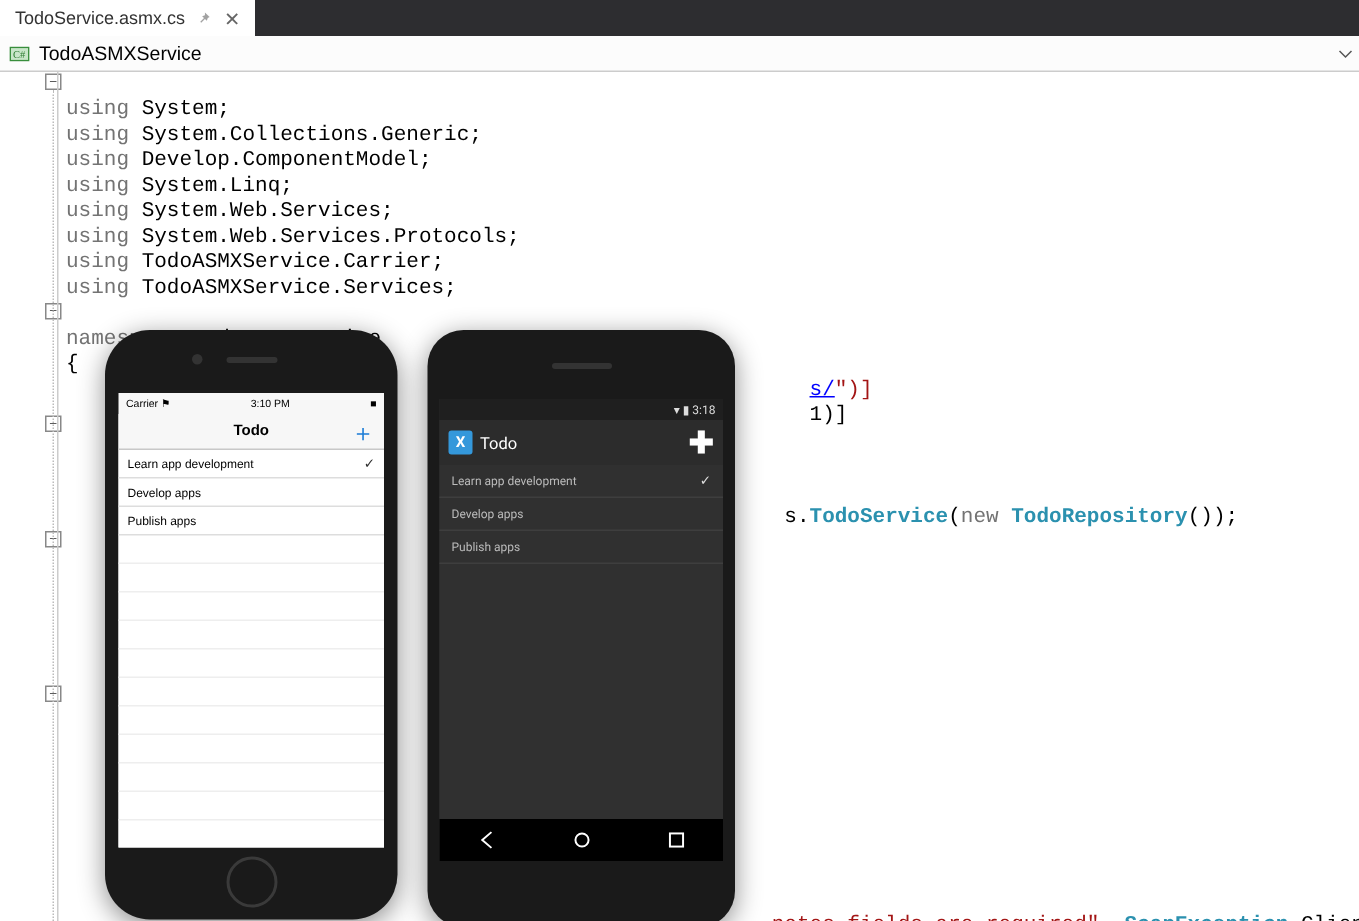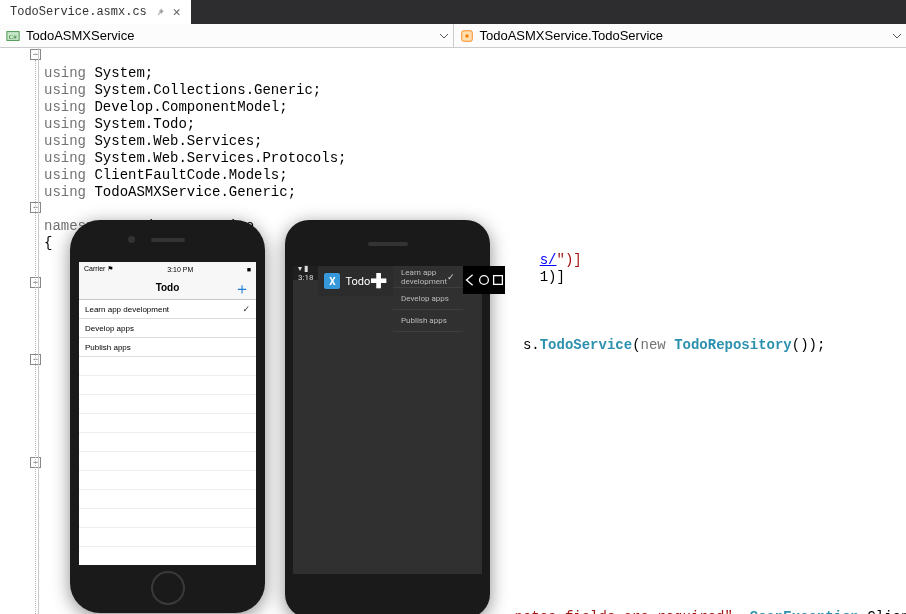--- a/index.html
+++ b/index.html
@@ -1,18 +1,18 @@
 <!DOCTYPE html>
 <html><head>
 <meta charset="utf-8">
 <style>
   * { margin:0; padding:0; box-sizing:border-box; }
   body { font-family:"Segoe UI",Tahoma,sans-serif; font-size:13px; background:#fff; color:#000; width:906px; height:614px; overflow:hidden; position:relative; }
   
-  .tabstrip { background:#2d2d30; height:24px; display:flex; align-items:flex-end;font-family:Liberation Mono, monospace; }
+  .tabstrip { background:#2d2d30; height:24px; display:flex; align-items:flex-end; }
   .tab { background:#fff; color:#333; height:24px; padding:0 10px; display:flex; align-items:center; gap:8px; font-size:12px; }
   .tab .pin { width:10px; height:10px; opacity:.6; }
   .tab .close { font-size:13px; color:#666; }
   
   .navbar { height:24px; border-bottom:1px solid #ccc; background:#fcfcfc; display:flex; }
   .navcell { flex:1; display:flex; align-items:center; padding:0 6px; gap:6px; border-right:1px solid #ccc; position:relative; }
   .navcell:last-child { border-right:none; }
   .navcell .dd { position:absolute; right:4px; top:50%; transform:translateY(-50%); }
   .ico-cs { width:14px; height:14px; }
   .ico-method { width:14px; height:14px; }
@@ -39,21 +39,21 @@
   .iphone .navhdr { height:24px; border-bottom:1px solid #c8c8c8; display:flex; align-items:center; justify-content:center; position:relative; background:#f7f7f7; }
   .iphone .navhdr .title { font-weight:600; font-size:10px; }
   .iphone .navhdr .plus { position:absolute; right:6px; top:3px; font-size:16px; color:#1c7cd6; font-weight:300; }
   .iphone .list { flex:1; background:#fff; }
   .iphone .row { height:19px; border-bottom:1px solid #ddd; font-size:8px; display:flex; align-items:center; padding:0 6px; justify-content:space-between; color:#000; }
   .iphone .check { font-size:9px; color:#333; }
   .iphone .empty { height:19px; border-bottom:1px solid #eee; }
   
   .android { width:205px; height:398px; padding:46px 8px 44px 8px; border-radius:24px; }
   .android .speaker { position:absolute; top:22px; left:50%; transform:translateX(-50%); width:40px; height:4px; border-radius:3px; background:#333; }
-  .android .screen { width:100%; height:100%; background:#303030; display:flex; flex-direction:row; font-family:Roboto,Arial,sans-serif; }
+  .android .screen { width:100%; height:100%; background:#303030; display:flex; flex-direction:column; font-family:Roboto,Arial,sans-serif; }
   .android .status { height:14px; background:#1f1f1f; color:#ddd; font-size:8px; display:flex; justify-content:flex-end; align-items:center; padding:0 5px; gap:4px; }
   .android .appbar { height:30px; background:#2c2c2c; display:flex; align-items:center; padding:0 6px; justify-content:space-between; }
   .android .appbar .brand { display:flex; align-items:center; gap:5px; }
   .android .xlogo { width:16px; height:16px; background:#3498db; display:flex; align-items:center; justify-content:center; color:#fff; font-size:10px; font-weight:bold; border-radius:2px; }
   .android .appbar .title { color:#fff; font-size:11px; }
   .android .appbar .plus { color:#fff; font-size:20px; font-weight:bold; }
   .android .list { flex:1; background:#303030; }
   .android .row { height:22px; border-bottom:1px solid #3e3e3e; font-size:8px; display:flex; align-items:center; padding:0 8px; justify-content:space-between; color:#bbb; }
   .android .check { color:#ddd; font-size:9px; }
   .android .navbarA { height:28px; background:#000; display:flex; align-items:center; justify-content:space-around; }
@@ -78,50 +78,40 @@
   <div class="navcell">
     <svg class="ico-cs" viewBox="0 0 16 16">
         <rect x="1" y="3" width="14" height="10" fill="#c8e6c9" stroke="#388e3c"></rect>
         <text x="3" y="11" font-size="8" fill="#2e7d32" font-family="Consolas">C#</text>
       </svg>
     <span>TodoASMXService</span>
     <svg class="chev dd" viewBox="0 0 10 10">
         <path d="M1 3l4 4 4-4" stroke="#555" fill="none"></path>
       </svg>
   </div>
-  <div class="navcell">
-    <svg class="ico-method" viewBox="0 0 16 16">
-        <rect x="2" y="2" width="12" height="12" rx="2" fill="#ffe0b2" stroke="#f57c00"></rect>
-        <circle cx="8" cy="8" r="2" fill="#f57c00"></circle>
-      </svg>
-    <span>TodoASMXService.TodoService</span>
-    <svg class="chev dd" viewBox="0 0 10 10">
-        <path d="M1 3l4 4 4-4" stroke="#555" fill="none"></path>
-      </svg>
-  </div>
 </div>
 
 <div class="editor">
   <div class="gutter">
     <div class="outline" style="top:1px">−</div>
     <div class="outline" style="top:154px">−</div>
     <div class="outline" style="top:229px">−</div>
     <div class="outline" style="top:306px">−</div>
     <div class="outline" style="top:409px">−</div>
     <div class="vline" style="top:12px;height:560px"></div>
   </div>
   <div class="code">
 <span class="kw">using</span> <span>System</span><span>;</span>
 <span class="kw">using</span> <span>System.Collections.Generic</span><span>;</span>
 <span class="kw">using</span> <span>Develop.ComponentModel</span><span>;</span>
-<span class="kw">using</span> <span>System.Todo</span><span>;</span>
+<span class="kw">using</span> <span>System.Linq</span><span>;</span>
 <span class="kw">using</span> <span>System.Web.Services</span><span>;</span>
 <span class="kw">using</span> <span>System.Web.Services.Protocols</span><span>;</span>
-<span class="kw">using</span> <span>ClientFaultCode.Models</span><span>;</span>
-<span class="kw">using</span> <span>TodoASMXService.Generic</span><span>;</span>
+<span class="kw">using</span> <span>TodoASMXService.Carrier</span><span>;</span>
+<span class="kw">using</span> <span>TodoASMXService.Services</span><span>;</span>
 
 <span class="kw">namespace</span> <span>TodoASMXService</span>
 <span>{</span>
                                                            <span class="link">s/</span><span class="str">")]</span>
                                                            <span>1)]</span>
 
 
 
                                                          <span>s.</span><span class="type">TodoService</span><span>(</span><span class="kw">new</span> <span class="type">TodoRepository</span><span>());</span>
 

